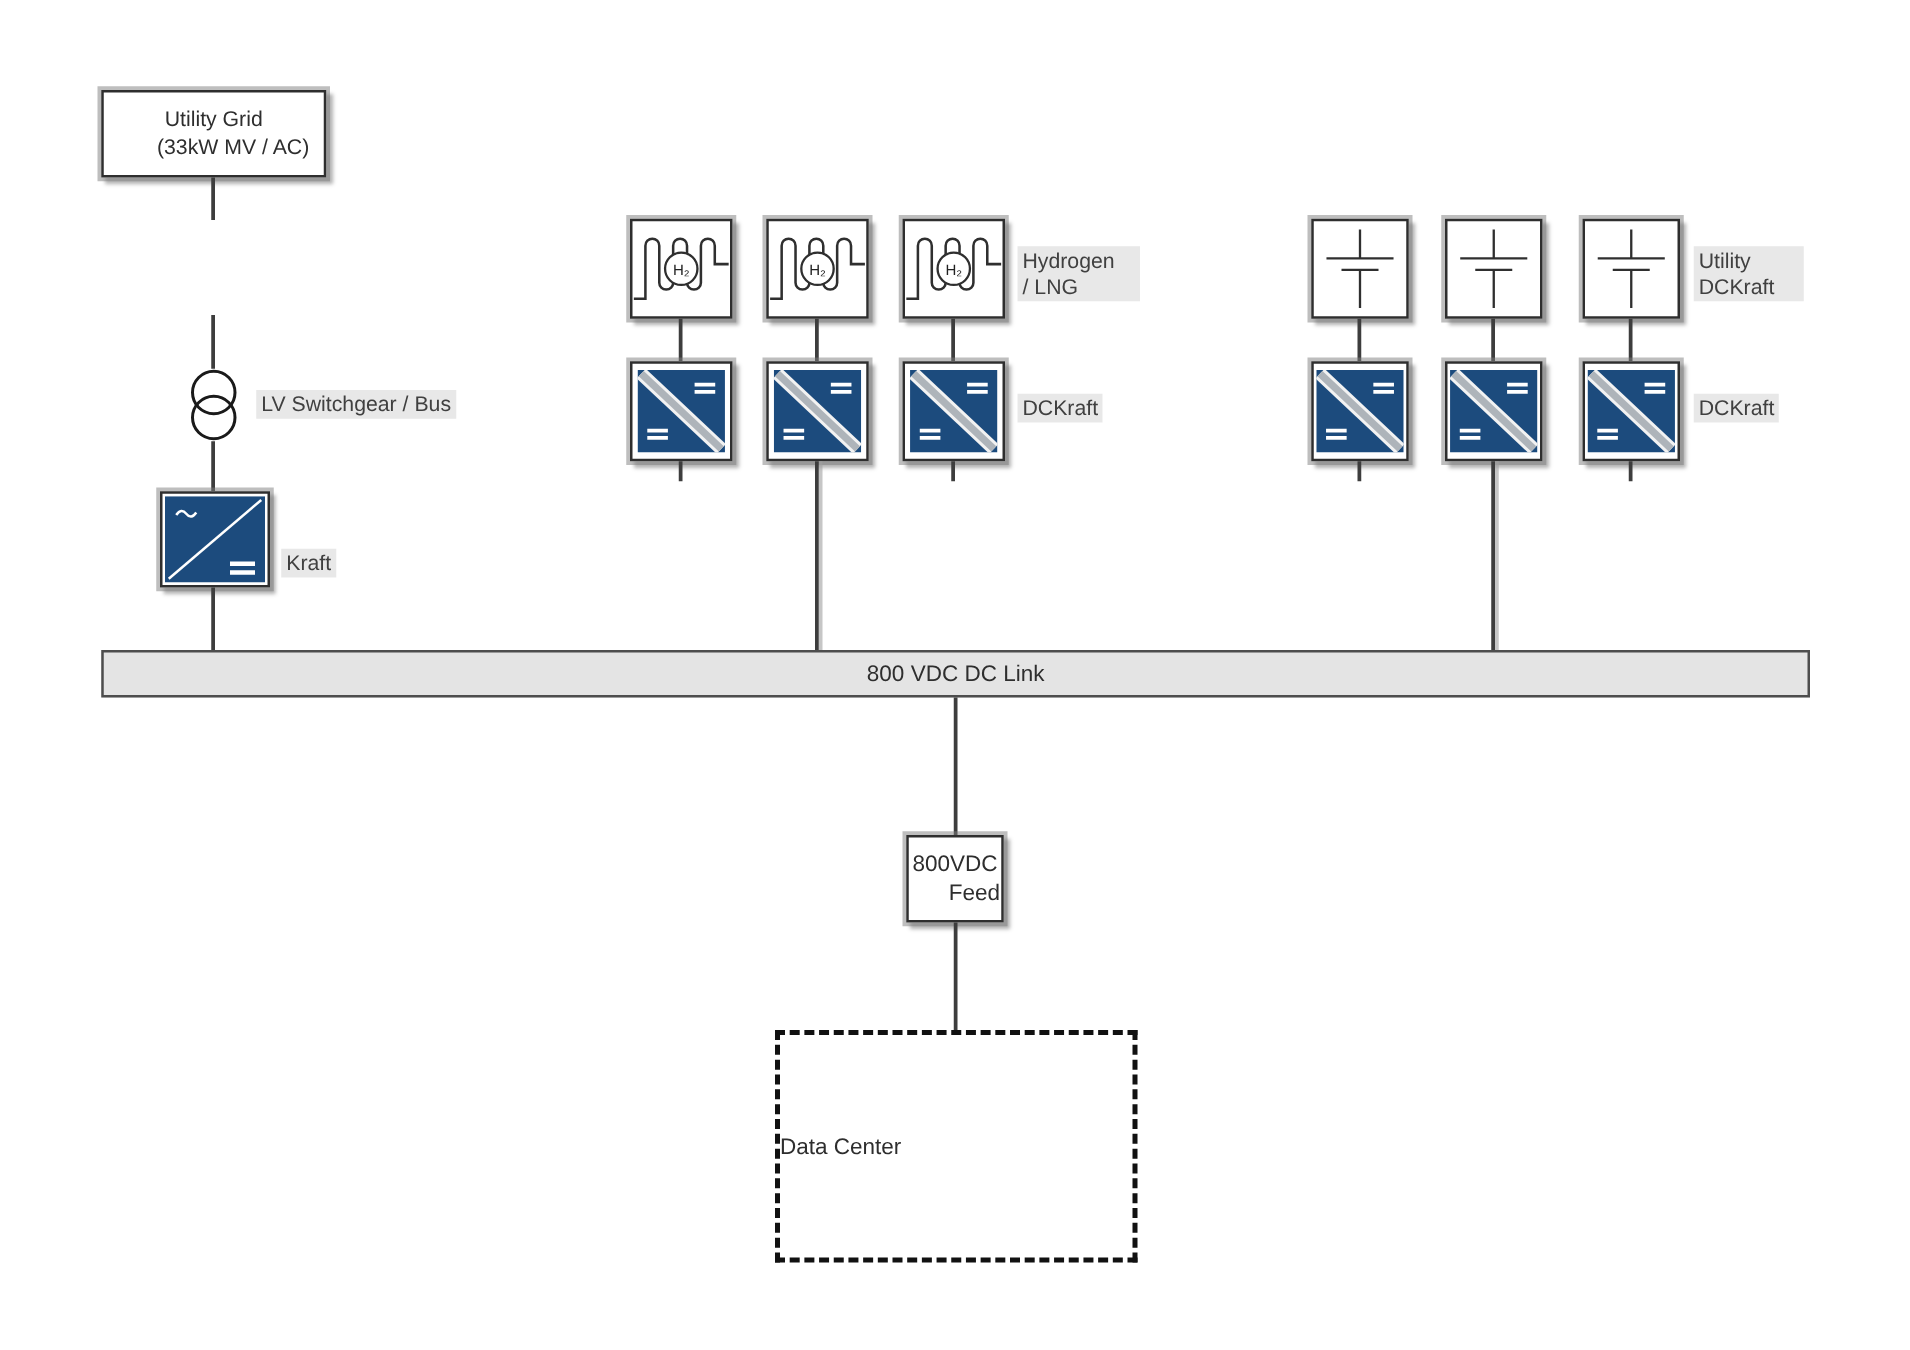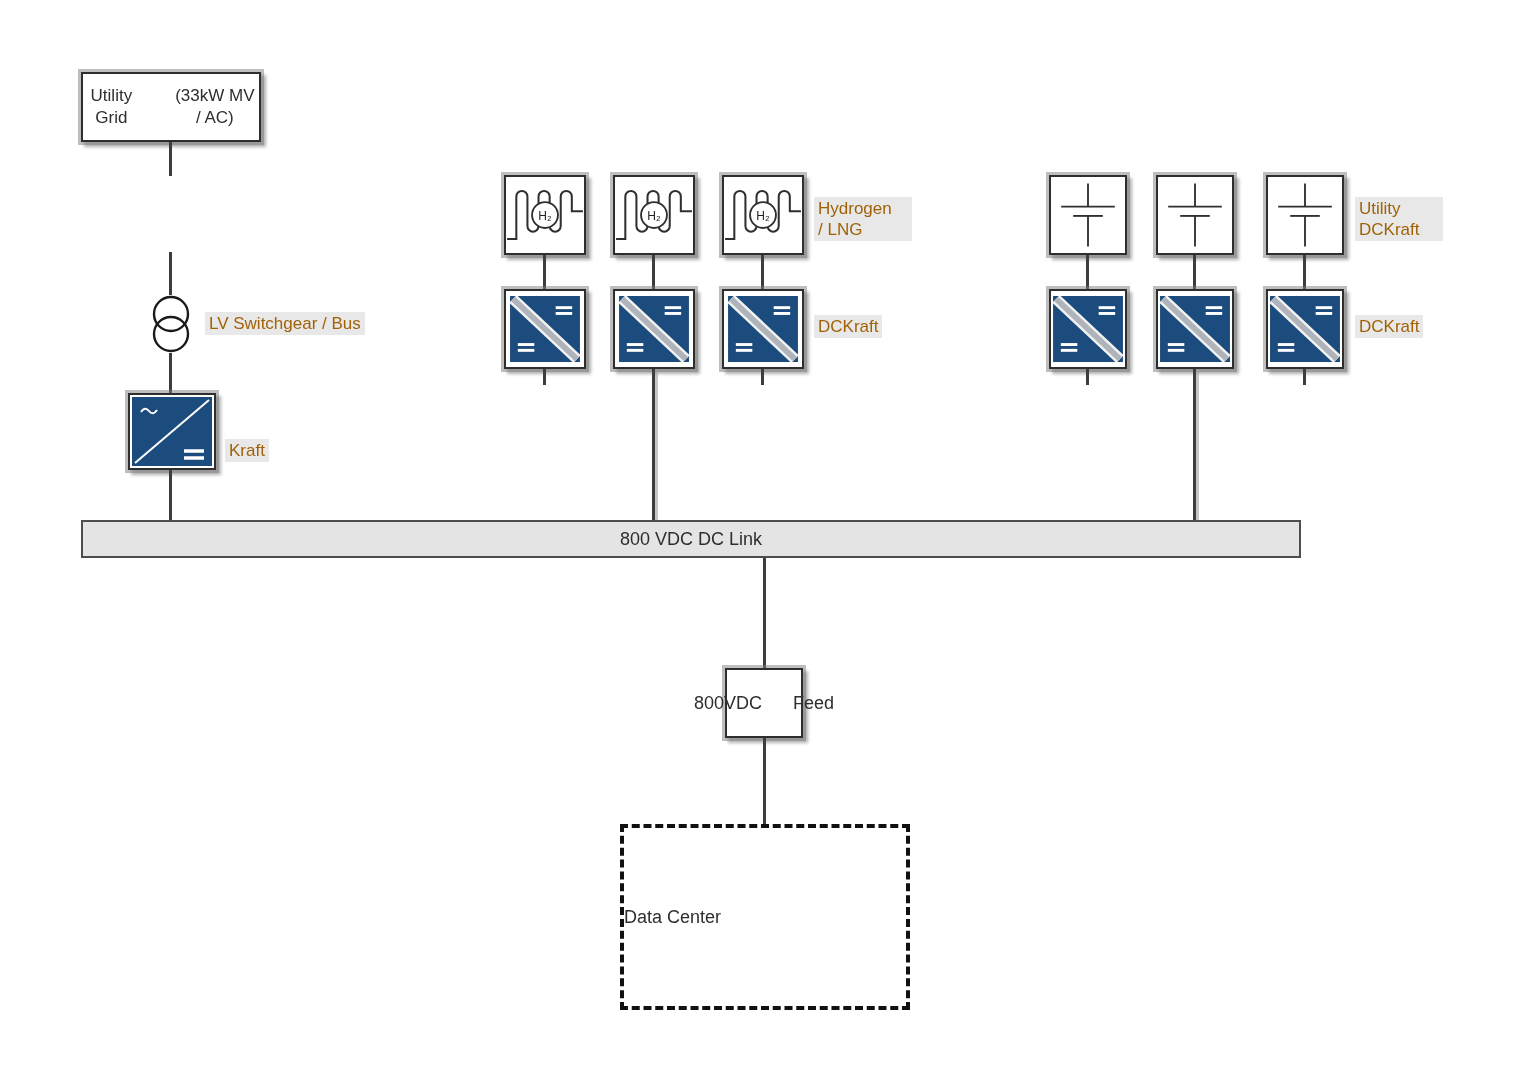--- a/index.html
+++ b/index.html
@@ -2,40 +2,40 @@
 <html><head>
 <meta charset="utf-8">
 <style>
   html,body{margin:0;padding:0;background:#ffffff;}
   #canvas{
     position:relative;width:1528px;height:1080px;background:#ffffff;
     font-family:"Liberation Sans", sans-serif;color:#2e2e2e;overflow:hidden;
   }
   .node{
     position:absolute;background:#ffffff;border:2px solid #2e2e2e;
-    display:flex;flex-direction:row;align-items:center;justify-content:center;
+    display:flex;flex-direction:column;align-items:center;justify-content:center;
     text-align:center;box-sizing:border-box;
     box-shadow:0 0 0 3px rgba(125,125,125,.5), 4px 4px 3px 1px rgba(85,85,85,.45);
   }
   .node .l1{font-size:17px;line-height:22px;}
   .node .l2{font-size:17px;line-height:22px;margin-left:31px;}
   .unitbox{
     position:absolute;background:#ffffff;border:2px solid #2e2e2e;box-sizing:border-box;
     display:flex;align-items:center;justify-content:center;
     box-shadow:0 0 0 3px rgba(125,125,125,.5), 4px 4px 3px 1px rgba(85,85,85,.45);
   }
   .unitbox svg{display:block;}
   .wire{position:absolute;width:3px;background:#3d3d3d;}
   .wire.long{box-shadow:3px 0 0 rgba(160,160,160,.6);}
   .sidelabel{
-    position:absolute;font-size:17px;line-height:21px;color:#a16207;
+    position:absolute;font-size:17px;line-height:21px;color:#404040;
     background:rgba(178,178,178,.30);padding:1px 4px;white-space:nowrap;
   }
   #bus{
-    position:absolute;left:81px;top:520px;width:1220px;height:38px;
+    position:absolute;left:81px;top:520px;width:1367px;height:38px;
     background:#e4e4e4;border:2px solid #4d4d4d;box-sizing:border-box;
     display:flex;align-items:center;justify-content:center;
     font-size:18px;color:#2e2e2e;
   }
   #data-center{
     position:absolute;left:620px;top:824px;width:290px;height:186px;
     background:#ffffff;border:4px dashed #111;box-sizing:border-box;
     display:flex;align-items:center;justify-content:flex-start;font-size:18px;
   }
   #feed-box{left:725px;top:668px;width:78px;height:70px;}

